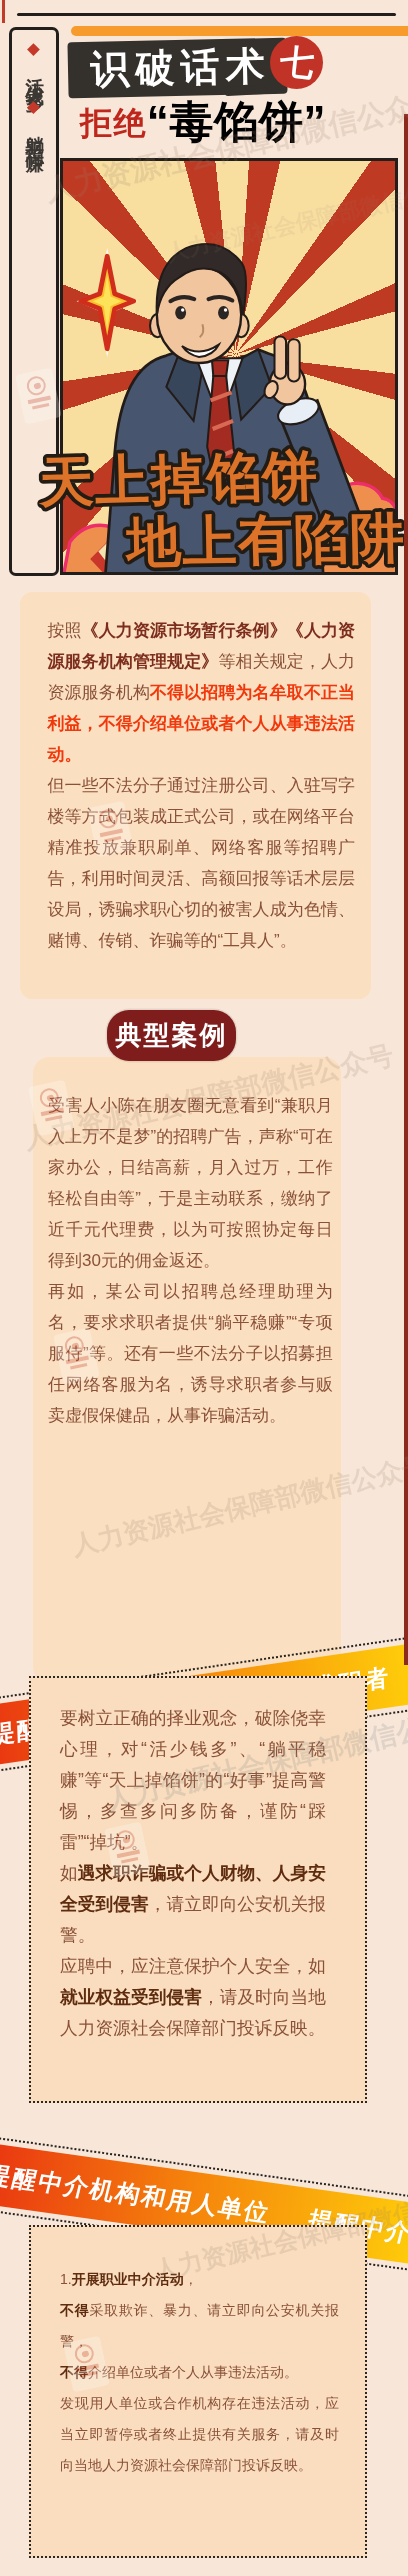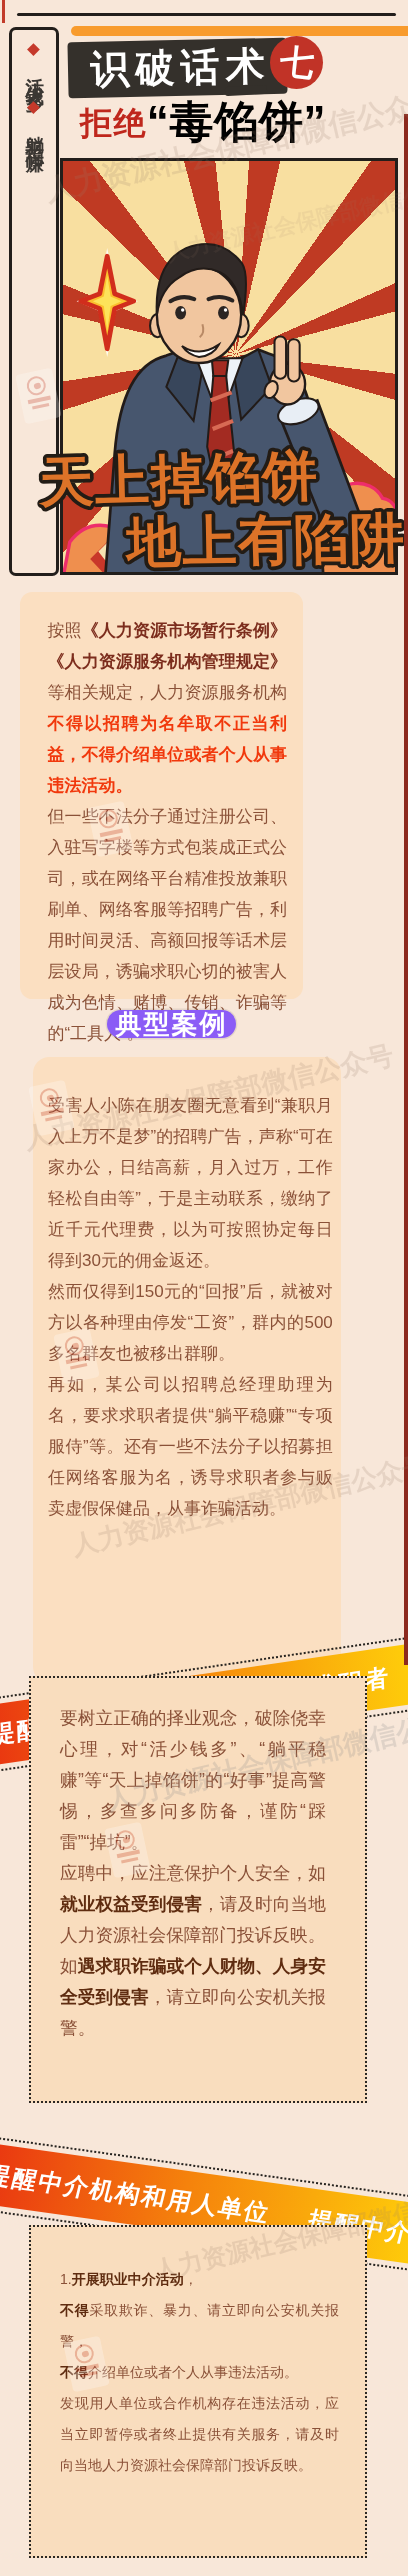--- a/index.html
+++ b/index.html
@@ -26,23 +26,23 @@
   .t2-quoted{font-size:44px;font-weight:900;color:#000000;letter-spacing:0.7px;line-height:1.05;}
 
   
   .hero{position:absolute;left:60px;top:158px;width:338px;height:417px;border:3.4px solid #221e1b;overflow:hidden;
         background:repeating-conic-gradient(from 4deg at 52% 47%, #bf3a23 0deg 9deg, #f8dfa0 9deg 31deg);}
   .hero svg{position:absolute;left:0;top:0;}
   .caption-svg{position:absolute;left:0;top:421px;width:409px;height:177px;pointer-events:none;}
   .caption-svg text{font-family:"Liberation Sans", sans-serif;font-weight:900;font-size:80px;fill:#dd7328;stroke:#231c15;stroke-width:11px;paint-order:stroke;stroke-linejoin:round;letter-spacing:2px;}
 
   
-  .intro-box{position:absolute;left:20.4px;top:592px;width:283px;height:407px;background:#fbdfc1;border-radius:12.3px;padding:23px 16.3px 0 27px;}
+  .intro-box{position:absolute;left:20.4px;top:592px;width:351px;height:407px;background:#fbdfc1;border-radius:12.3px;padding:23px 16.3px 0 27px;}
   .case-box{position:absolute;left:33px;top:1057px;width:308px;height:626px;background:#fbdfc1;border-radius:16.3px;padding:33px 8.2px 0 15px;}
-  .case-btn{position:absolute;left:107px;top:1010px;width:129px;height:28px;background:#8b5cf6;border-radius:22px;display:flex;align-items:center;justify-content:center;box-shadow:0 0 0 1.4px rgba(0,0,0,0.08);text-align:right;}
+  .case-btn{position:absolute;left:107px;top:1010px;width:129px;height:51px;background:#7f1d1d;border-radius:22px;display:flex;align-items:center;justify-content:center;box-shadow:0 0 0 1.4px rgba(0,0,0,0.08);text-align:right;}
   .case-btn span{color:#fff;font-size:26px;font-weight:800;letter-spacing:2px;}
 
   .para{margin:0;font-size:17px;line-height:31px;color:#8a5138;text-align:justify;}
   .intro-box .para{font-size:17px;line-height:31px;}
   .sg-n{color:#8a5138;}
   .sg-b{color:#5f2c10;font-weight:700;}
   .sg-r{color:#f1380c;font-weight:700;}
   .sg-m{color:#7c2d1d;font-weight:700;}
 
   
@@ -156,38 +156,37 @@
     <text x="186" y="206" transform="rotate(-1 186 206)">地上有陷阱</text>
   </svg>
 
   <div class="intro-box">
       <p class="para"><span class="sg-n">按照</span><span class="sg-m">《人力资源市场暂行条例》</span><span class="sg-m">《人力资源服务机构管理规定》</span><span class="sg-n">等相关规定，人力资源服务机构</span><span class="sg-r">不得以招聘为名牟取不正当利益，不得介绍单位或者个人从事违法活动。</span></p>
       <p class="para"><span class="sg-n">但一些不法分子通过注册公司、入驻写字楼等方式包装成正式公司，或在网络平台精准投放兼职刷单、网络客服等招聘广告，利用时间灵活、高额回报等话术层层设局，诱骗求职心切的被害人成为色情、赌博、传销、诈骗等的“工具人”。</span></p>
     </div>
 
   <div class="case-box">
       <p class="para"><span class="sg-n">受害人小陈在朋友圈无意看到“兼职月入上万不是梦”的招聘广告，声称“可在家办公，日结高薪，月入过万，工作轻松自由等”，于是主动联系，缴纳了近千元代理费，以为可按照协定每日得到30元的佣金返还。</span></p>
-      <p class="para"><span class="sg-n">然而仅得到150元的“回报”后，就被对方以各种理由停发“工资”，群内的500多名群友也被移出群聊。</span></p>
       <p class="para"><span class="sg-n">再如，某公司以招聘总经理助理为名，要求求职者提供“躺平稳赚”“专项服侍”等。还有一些不法分子以招募担任网络客服为名，诱导求职者参与贩卖虚假保健品，从事诈骗活动。</span></p>
     </div>
   <div class="case-btn">
     <span>典型案例</span>
   </div>
 
   <div class="ribbon ribbon1">
     <div class="band">
       <span>提醒广大求职者</span>
       <span>提醒广大求职者</span>
     </div>
   </div>
 
   <div class="dotted-box dotted1">
       <p class="para"><span class="sg-n">要树立正确的择业观念，破除侥幸心理，对“活少钱多”、“躺平稳赚”等“天上掉馅饼”的“好事”提高警惕，多查多问多防备，谨防“踩雷”“掉坑”。</span></p>
+      <p class="para"><span class="sg-n">如</span><span class="sg-b">遇求职诈骗或个人财物、人身安全受到侵害</span><span class="sg-n">，请立即向公安机关报警。</span></p>
       <p class="para"><span class="sg-n">应聘中，应注意保护个人安全，如</span><span class="sg-b">就业权益受到侵害</span><span class="sg-n">，请及时向当地人力资源社会保障部门投诉反映。</span></p>
-      <p class="para"><span class="sg-n">如</span><span class="sg-b">遇求职诈骗或个人财物、人身安全受到侵害</span><span class="sg-n">，请立即向公安机关报警。</span></p>
     </div>
 
   <div class="ribbon ribbon2">
     <div class="band">
       <span>提醒中介机构和用人单位</span>
       <span>提醒中介机构和用人单位</span>
     </div>
   </div>
 
   <div class="dotted-box dotted2">

